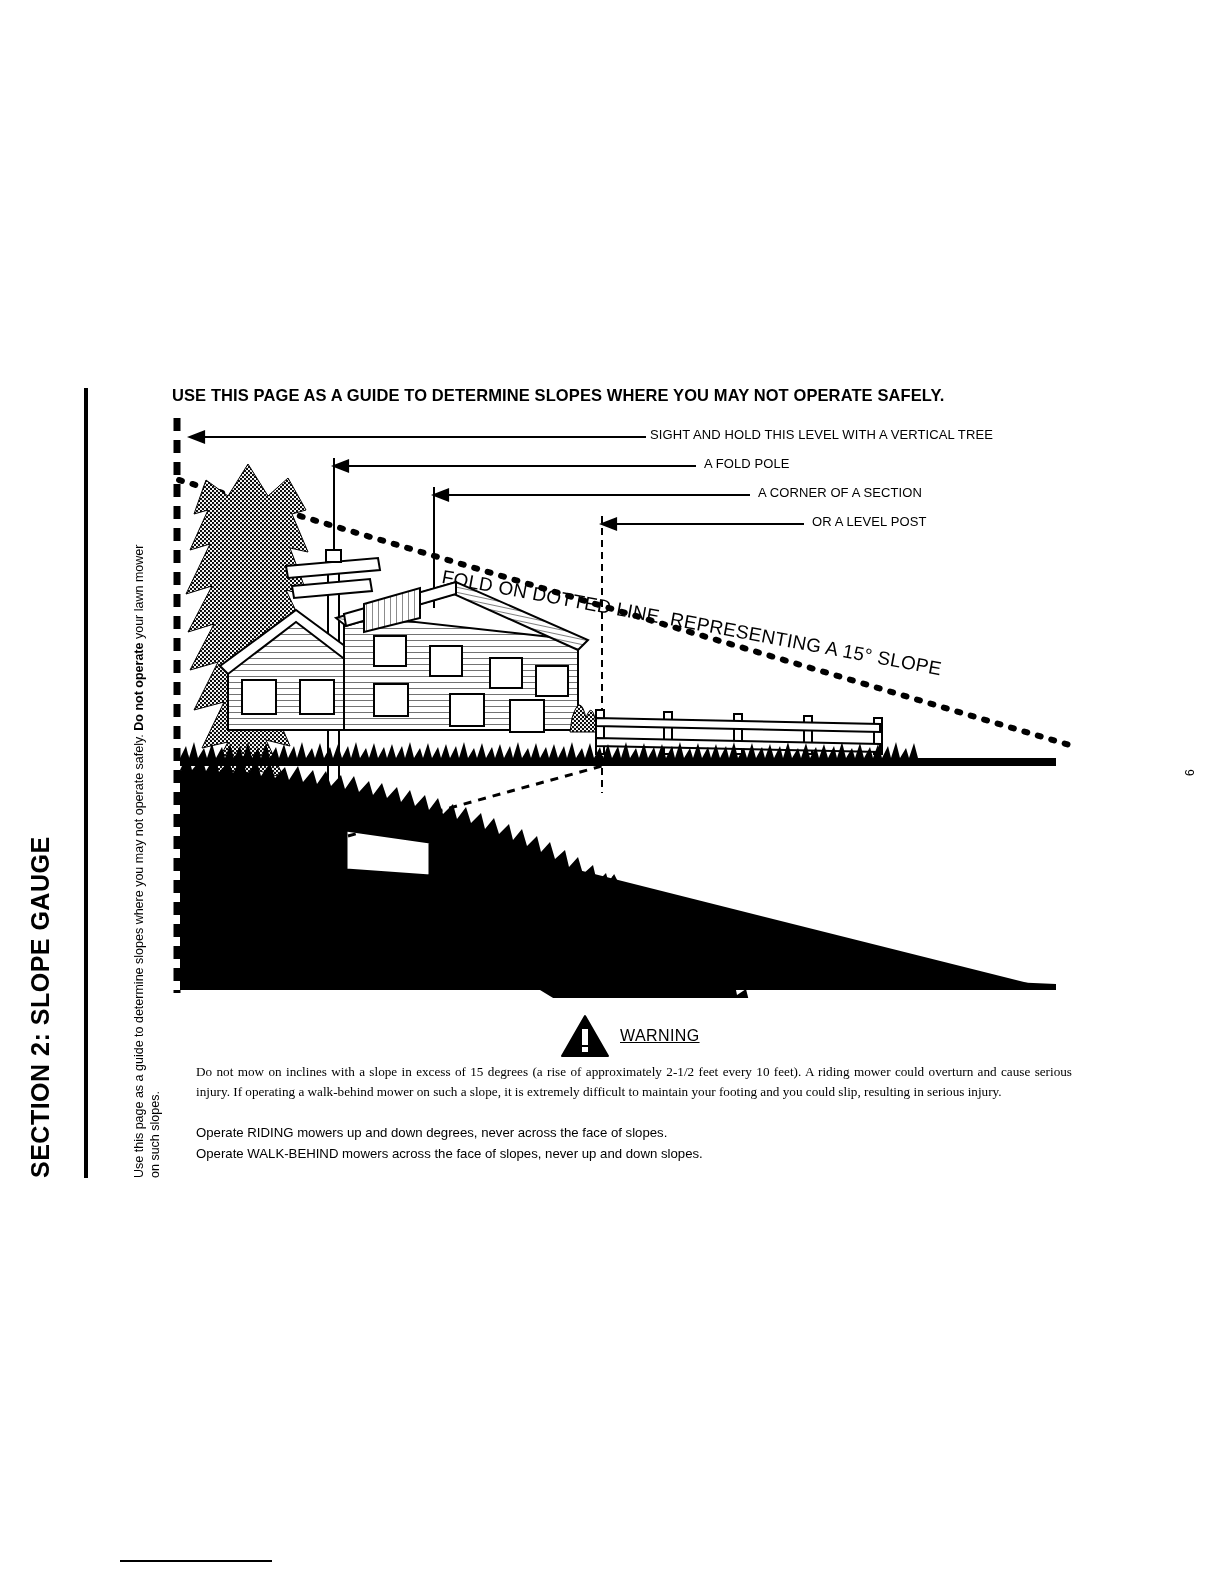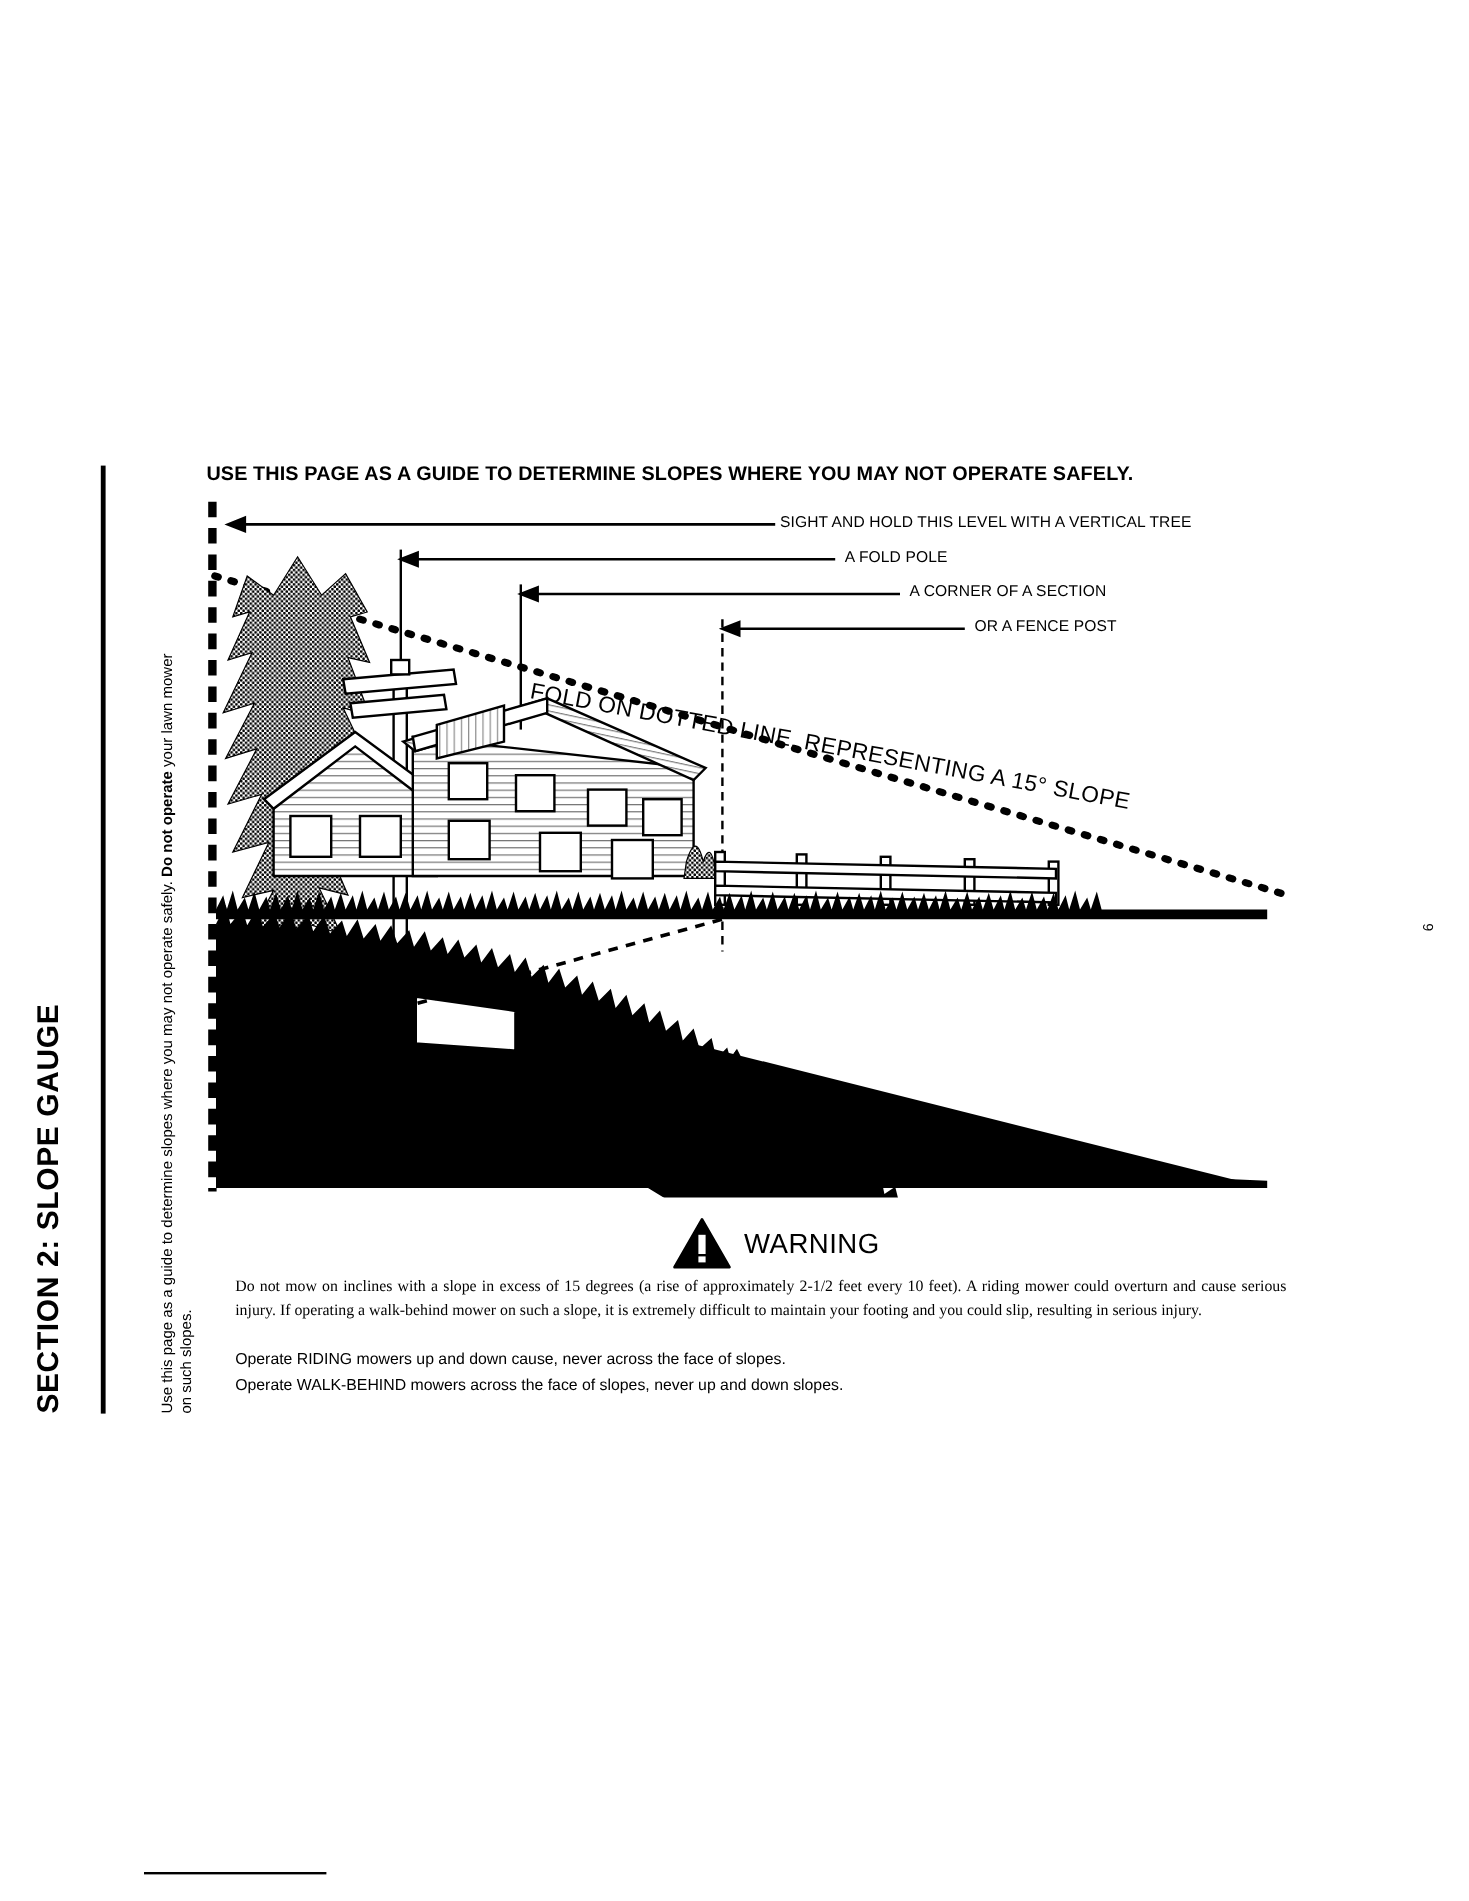--- a/index.html
+++ b/index.html
@@ -119,22 +119,23 @@
   
   .warning-row {
     position: absolute;
     left: 560px;
     top: 1014px;
     display: flex;
     align-items: center;
     gap: 10px;
   }
   .warning-word {
-    font-size: 23px;
+    font-size: 16px;
     letter-spacing: 0.4px;
+    text-decoration: underline;
   }
   .warn-tri { display:block; }
 
   .warn-body {
     position: absolute;
     left: 196px;
     top: 1062px;
     width: 876px;
     font-size: 13.2px;
     line-height: 19.5px;
@@ -181,21 +182,21 @@
   <div class="vert-sub">
     <span>Use this page as a guide to determine slopes where you may not operate safely. </span><b>Do not operate</b><span> your lawn mower</span>
   </div>
   <div class="vert-sub2">on such slopes.</div>
 
   <div class="headline">USE THIS PAGE AS A GUIDE TO DETERMINE SLOPES WHERE YOU MAY NOT OPERATE SAFELY.</div>
 
   <div class="callout c1">SIGHT AND HOLD THIS LEVEL WITH A VERTICAL TREE</div>
   <div class="callout c2">A FOLD POLE</div>
   <div class="callout c3">A CORNER OF A SECTION</div>
-  <div class="callout c4">OR A FENCE POST</div>
+  <div class="callout c4">OR A LEVEL POST</div>
 
   <div class="foldtext">FOLD ON DOTTED LINE, REPRESENTING A 15° SLOPE</div>
 
   <div class="angle-label">15°</div>
 
   <svg class="illo" viewBox="0 0 910 580" width="910" height="580" xmlns="http://www.w3.org/2000/svg">
 
     <defs>
       <pattern id="halftone" width="4" height="4" patternUnits="userSpaceOnUse">
         <rect width="4" height="4" fill="#ffffff"></rect>
@@ -382,20 +383,20 @@
     <svg class="warn-tri" width="50" height="44" viewBox="0 0 50 44" xmlns="http://www.w3.org/2000/svg">
       <polygon points="25,2 48,42 2,42" fill="#000" stroke="#000" stroke-width="2" stroke-linejoin="round"></polygon>
       <rect x="22" y="15" width="6" height="16" fill="#fff"></rect>
       <rect x="22" y="33" width="6" height="5" fill="#fff"></rect>
     </svg>
     <span class="warning-word">WARNING</span>
   </div>
 
   <div class="warn-body">Do not mow on inclines with a slope in excess of 15 degrees (a rise of approximately 2-1/2 feet every 10 feet).  A riding mower could overturn and cause serious injury.  If operating a walk-behind mower on such a slope, it is extremely difficult to maintain your footing and you could slip, resulting in serious injury.</div>
   <div class="warn-lines">
-    <div>Operate RIDING mowers up and down cause, never across the face of slopes.</div>
+    <div>Operate RIDING mowers up and down degrees, never across the face of slopes.</div>
     <div>Operate WALK-BEHIND mowers across the face of slopes, never up and down slopes.</div>
   </div>
 
   <div class="page-num">6</div>
   <div class="crop"></div>
 
 </div>
 
 </body></html>

